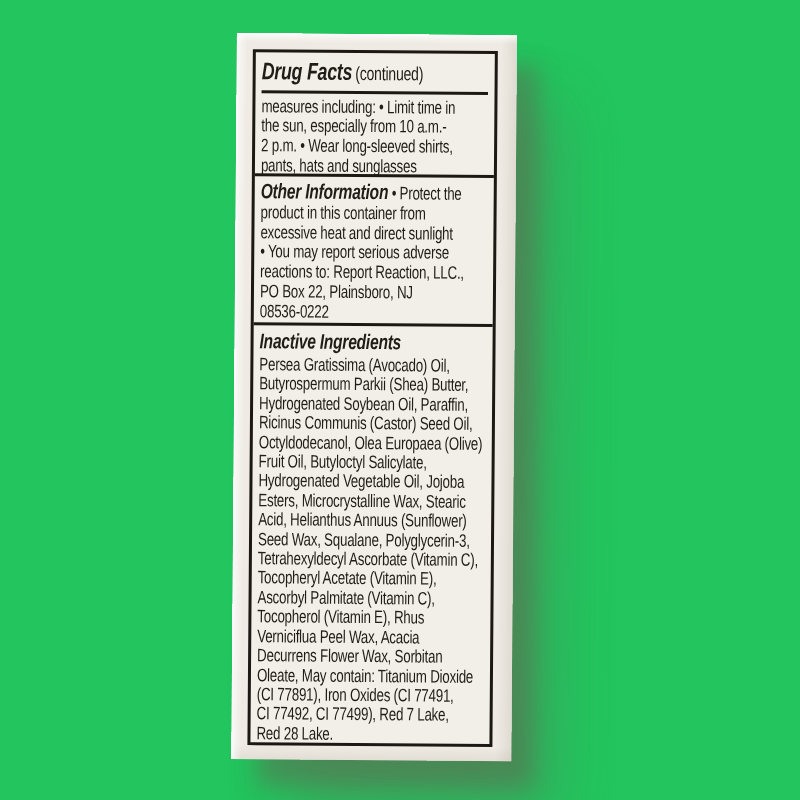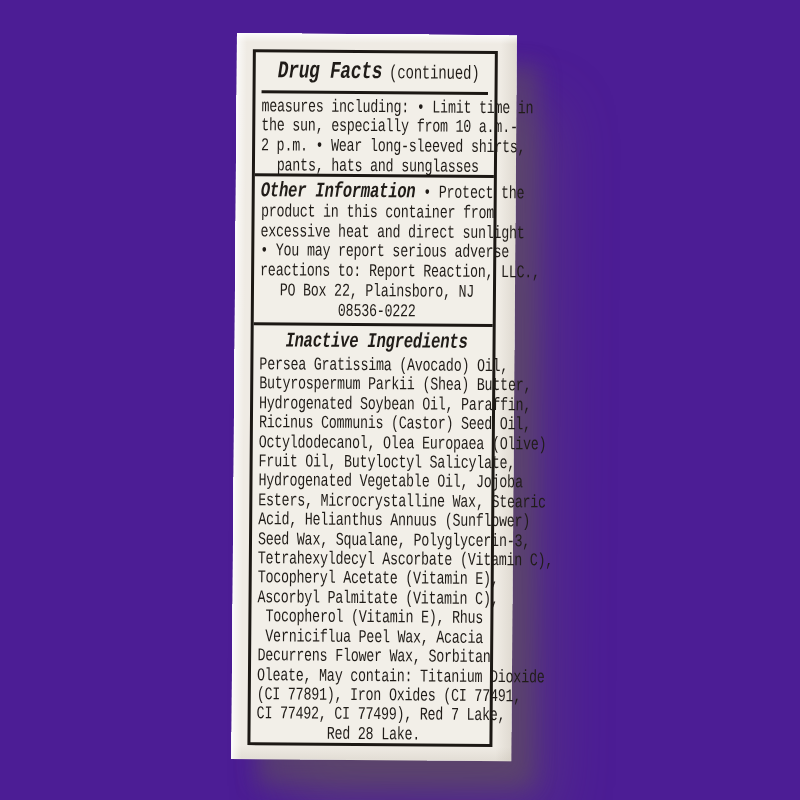--- a/index.html
+++ b/index.html
@@ -1,22 +1,21 @@
 <!DOCTYPE html>
 <html><head>
 <meta charset="utf-8">
 <style>
   html,body{margin:0;padding:0;}
   .scene{
     position:relative;
     width:800px;height:800px;
-    background:#4c1d95;
+    background:#22c55e;
     overflow:hidden;
-    font-family:Liberation Mono, monospace;
-    text-align:center;
+    font-family:Liberation Sans, sans-serif;
   }
   .box{
     position:absolute;
     left:237px;top:33px;
     width:280px;height:726px;
     background:
       linear-gradient(90deg, rgba(255,255,255,0.75) 0px, rgba(255,255,255,0) 10px),
       linear-gradient(180deg, rgba(255,255,255,0.8) 0px, rgba(255,255,255,0) 9px),
       linear-gradient(270deg, rgba(168,158,142,0.22) 0px, rgba(168,158,142,0) 16px),
       linear-gradient(0deg, rgba(168,158,142,0.18) 0px, rgba(168,158,142,0) 14px),

